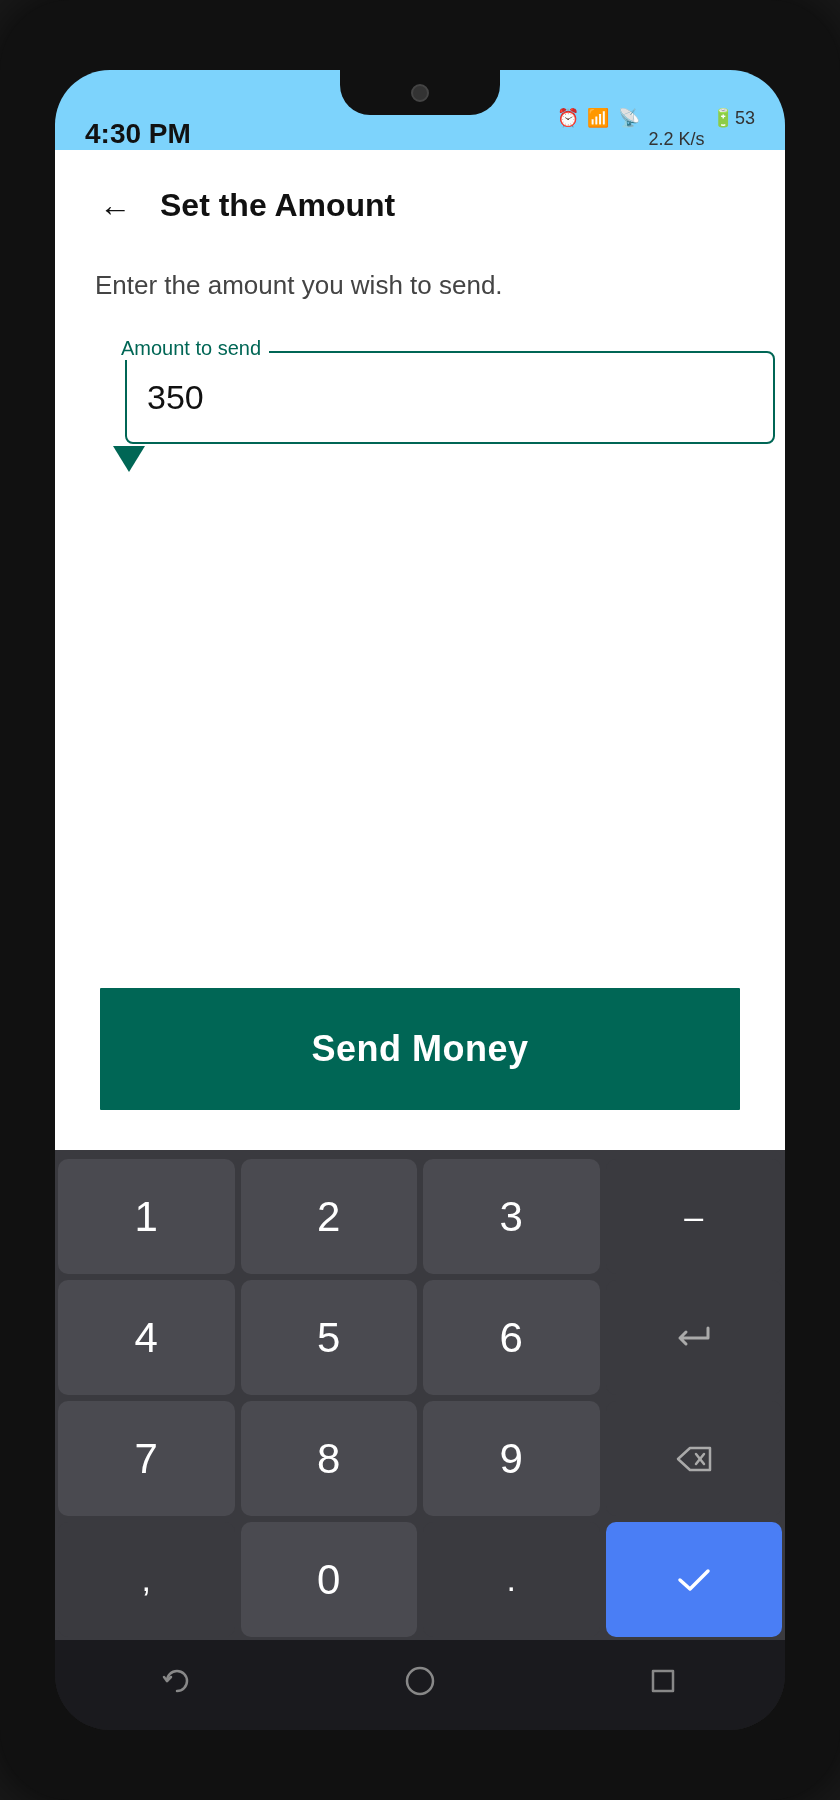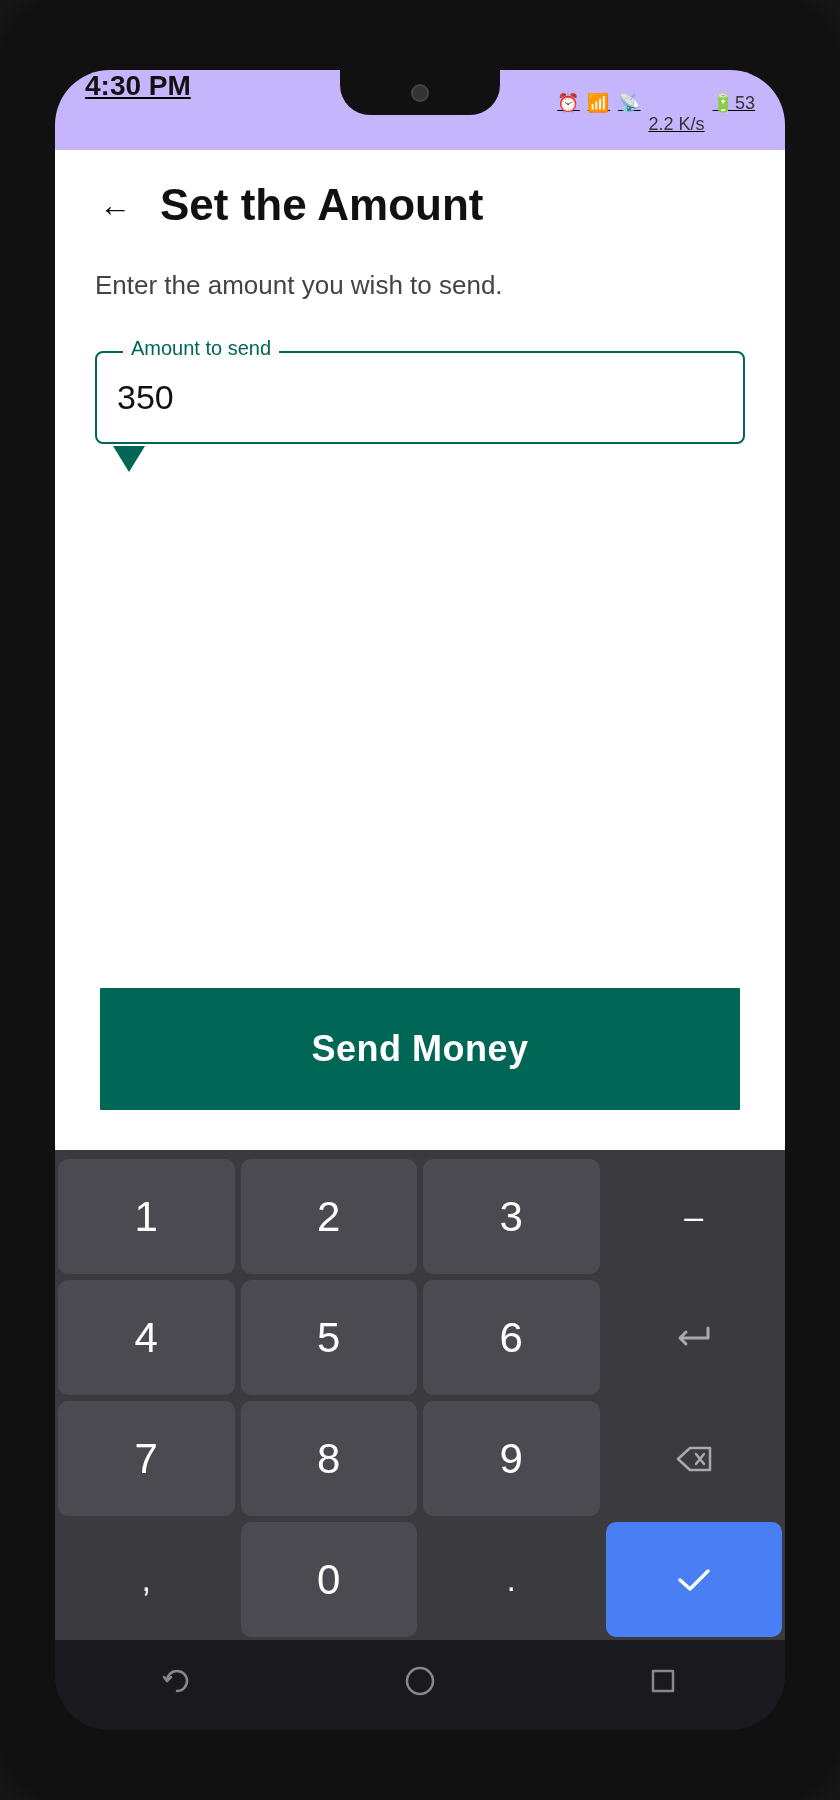--- a/index.html
+++ b/index.html
@@ -31,28 +31,27 @@
       background: #222;
       border-radius: 55px;
       overflow: hidden;
       position: relative;
       display: flex;
       flex-direction: column;
     }
 
     
     .status-bar {
-      background: #c4b5fd;
+      background: #7dd3fc;
       height: 80px;
       flex-shrink: 0;
       position: relative;
       display: flex;
-      align-items: flex-start;
+      align-items: flex-end;
       padding: 0 30px;
-      text-decoration: underline;
     }
 
     .notch {
       position: absolute;
       top: 0;
       left: 50%;
       transform: translateX(-50%);
       width: 160px;
       height: 45px;
       background: #111;
@@ -121,21 +120,21 @@
       cursor: pointer;
     }
 
     .back-arrow {
       font-size: 32px;
       color: #111;
       font-weight: 300;
     }
 
     .page-title {
-      font-size: 44px;
+      font-size: 32px;
       font-weight: 700;
       color: #111;
       margin-left: 20px;
     }
 
     
     .content {
       flex: 1;
       padding: 20px 40px;
       display: flex;
@@ -150,38 +149,39 @@
 
     
     .input-wrapper {
       position: relative;
       margin-bottom: 30px;
     }
 
     .input-label {
       position: absolute;
       top: -14px;
-      left: 28px;
+      left: 18px;
       background: #fff;
       padding: 0 8px;
       font-size: 20px;
       color: #006655;
       font-weight: 500;
       z-index: 1;
     }
 
     .amount-input {
       width: 100%;
       border: 2px solid #006655;
       border-radius: 8px;
       padding: 25px 20px;
       font-size: 34px;
       color: #111;
       outline: none;
       background: #fff;
+      margin-left: 30px;
     }
 
     
     .input-dropdown {
       position: absolute;
       bottom: -28px;
       left: 18px;
       width: 0;
       height: 0;
       border-left: 16px solid transparent;

